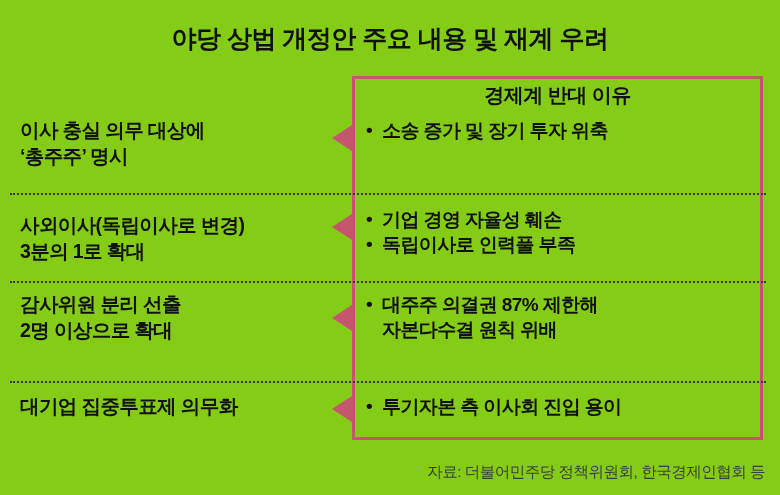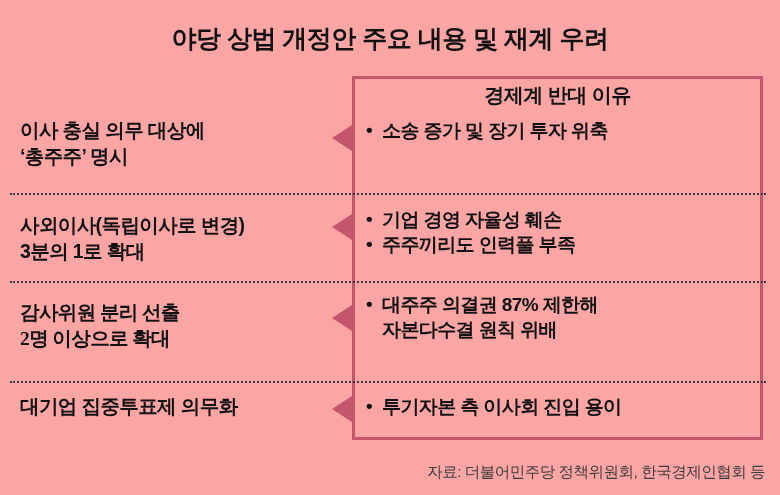--- a/index.html
+++ b/index.html
@@ -11,21 +11,21 @@
   body {
     font-family: "Liberation Sans", "DejaVu Sans", sans-serif;
     color: #1a1a1a;
     -webkit-font-smoothing: antialiased;
   }
   #infographic {
     position: relative;
     width: 780px;
     height: 495px;
     overflow: hidden;
-    background: #fca5a5;
+    background: #84cc16;
   }
 
   
   .title {
     position: absolute;
     left: 0;
     top: 22px;
     width: 780px;
     text-align: center;
     font-size: 25px;
@@ -169,30 +169,30 @@
   <div class="row" style="top:207px;">
     <div class="row-left" style="top:6px;">
       <span class="l">사외이사(독립이사로 변경)</span>
       <span class="l">3분의 1로 확대</span>
     </div>
     <div class="row-right" style="top:0;">
       <div class="bullet">
         <span class="cont">기업 경영 자율성 훼손</span>
       </div>
       <div class="bullet">
-        <span class="cont">주주끼리도 인력풀 부족</span>
+        <span class="cont">독립이사로 인력풀 부족</span>
       </div>
     </div>
   </div>
   <div class="arrow" style="left:332px; top:214px;"></div>
 
   <div class="divider" style="top:281px;"></div>
 
   <div class="row" style="top:292px;">
-    <div class="row-left" style="top:8px;font-family:Liberation Serif, serif;">
+    <div class="row-left" style="top:0;">
       <span class="l">감사위원 분리 선출</span>
       <span class="l">2명 이상으로 확대</span>
     </div>
     <div class="row-right" style="top:0;">
       <div class="bullet">
         <span class="cont">대주주 의결권 87% 제한해</span>
         <span class="cont">자본다수결 원칙 위배</span>
       </div>
     </div>
   </div>

